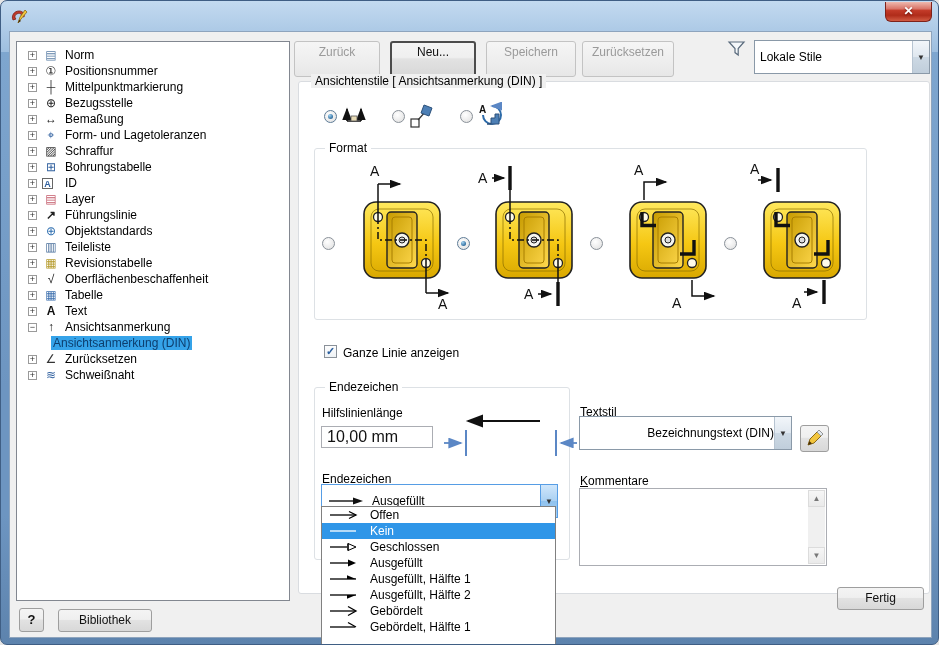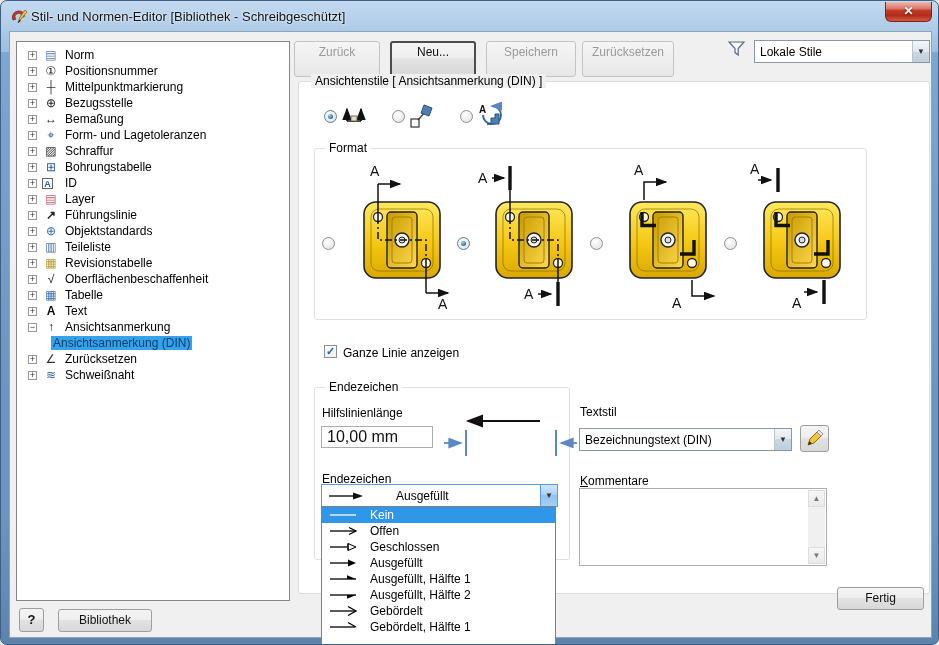--- a/index.html
+++ b/index.html
@@ -30,21 +30,21 @@
   .gbox-label.on-gray { background:#f0f0f0; }
 
   .radio { position:absolute; width:13px; height:13px; border-radius:50%;
     border:1px solid #8a9199; background:radial-gradient(circle at 40% 35%, #fff 0%, #e8e8e8 70%, #cfcfcf 100%); }
   .radio.on { border-color:#5e7c97; }
   .radio.on::after { content:""; position:absolute; left:3px; top:3px; width:5px; height:5px; border-radius:50%;
     background:radial-gradient(circle at 35% 30%, #9fd0f0, #2c6a9b 75%); }
   .checkbox { position:absolute; width:13px; height:13px; border:1px solid #8a9199; background:linear-gradient(180deg,#fdfdfd,#eef2f5);
     font-size:11px; font-weight:bold; color:#2b5f9e; line-height:11px; text-align:center; }
 
-  .combo { position:absolute; height:23px; background:#fff; border:1px solid #8a99a8; display:flex; align-items:center;gap:24px; }
+  .combo { position:absolute; height:34px; background:#fff; border:1px solid #8a99a8; display:flex; align-items:center; }
   .combo .cval { flex:1; padding-left:5px; white-space:nowrap; overflow:hidden; }
   .combo .cbtn { width:17px; height:100%; border-left:1px solid #b7c4d1;
     background:linear-gradient(180deg,#f2f6fa,#dfe7ef 50%,#cdd9e4 50%,#c0cedb); font-size:8px; color:#333;
     display:flex; align-items:center; justify-content:center; }
   .combo.open { border-color:#569de5; }
   .combo.open .cbtn { background:linear-gradient(180deg,#cfe6fb,#a9d0f2 50%,#8fc2ee 50%,#a6d0f4); border-left-color:#569de5; }
 
   .field { position:absolute; height:22px; background:#fff; border:1px solid #abadb3; padding:2px 5px; font-size:16px;
     font-family:"Liberation Sans",sans-serif; color:#111; }
 
@@ -113,21 +113,20 @@
 </svg>
 
 <div id="win">
 
   <div class="titlebar">
     <svg class="app-icon" viewBox="0 0 18 18">
       <path d="M3,13 C1,9 4,4 9,4 C13,4 15,7 14,10 L11,9 C12,7 10,6 8,6.5 C5,7.2 4,10 6,12 Z" fill="#c0392b" stroke="#7c1f14" stroke-width="0.8"></path>
       <polygon points="8,16 10,10 15,3 17,5 11,12" fill="#f2c53d" stroke="#8a6a1a" stroke-width="0.8"></polygon>
       <polygon points="8,16 9.2,12.6 11,14" fill="#4a3008"></polygon>
     </svg>
-    <span class="title-text">Stil- und Normen-Editor [Bibliothek - Schreibgeschützt]</span>
     <div class="close-btn">✕</div>
   </div>
 
   <div class="client">
 
     <div class="tree" style="left:6px; top:9px;">
       <div class="trow">
           <span class="texp">+</span>
           <span class="tico i-norm">▤</span>
           <span class="tlab">Norm</span>
@@ -368,21 +367,21 @@
     <div class="combo open" style="left:311px; top:452px; width:237px;">
       <svg width="40" height="12" viewBox="0 0 40 12" style="margin-left:5px;">
         <line x1="2" y1="6" x2="27" y2="6" stroke="#111" stroke-width="1.4"></line>
         <polygon points="26,2.5 36,6 26,9.5" fill="#111"></polygon>
       </svg>
       <span class="cval">Ausgefüllt</span>
       <span class="cbtn">▼</span>
     </div>
 
     <span class="abs" style="left:570px; top:373px;">Textstil</span>
-    <div class="combo" style="left:569px; top:396px; width:213px;">
+    <div class="combo" style="left:569px; top:384px; width:213px;text-align:right;">
       <span class="cval">Bezeichnungstext (DIN)</span>
       <span class="cbtn">▼</span>
     </div>
     <div class="btn" style="left:790px; top:393px; width:29px; height:27px;">
       <svg width="18" height="18" viewBox="0 0 18 18" style="margin-top:3px;">
         <polygon points="2,16 4,10 13,1 17,5 8,14" fill="#f2c53d" stroke="#8a6a1a" stroke-width="1"></polygon>
         <polygon points="2,16 3.4,12 6,14.6" fill="#4a3008"></polygon>
         <polygon points="13,1 17,5 15,7 11,3" fill="#e2e8ee" stroke="#8a909a" stroke-width="0.8"></polygon>
       </svg>
     </div>
@@ -394,32 +393,32 @@
         <div class="sbtn">▼</div>
       </div>
     </div>
 
     <div class="btn" style="left:9px; top:576px; width:25px; height:24px; font-weight:bold; font-size:13px; line-height:22px;">?</div>
     <div class="btn" style="left:48px; top:577px; width:94px; height:23px; line-height:21px;">Bibliothek</div>
     <div class="btn" style="left:827px; top:555px; width:87px; height:23px; line-height:21px;">Fertig</div>
   </div>
 
   <div class="ddlist">
-    <div class="ddrow sel">
-      <svg class="ddg" width="34" height="12" viewBox="0 0 34 12">
-          <line x1="2" y1="6" x2="28" y2="6"></line>
-        </svg>
-      <span>Kein</span>
-    </div>
     <div class="ddrow">
       <svg class="ddg" width="34" height="12" viewBox="0 0 34 12">
           <line x1="2" y1="6" x2="28" y2="6"></line>
           <path d="M21,2.5 L28,6 L21,9.5"></path>
         </svg>
       <span>Offen</span>
+    </div>
+    <div class="ddrow sel">
+      <svg class="ddg" width="34" height="12" viewBox="0 0 34 12">
+          <line x1="2" y1="6" x2="28" y2="6"></line>
+        </svg>
+      <span>Kein</span>
     </div>
     <div class="ddrow">
       <svg class="ddg" width="34" height="12" viewBox="0 0 34 12">
           <line x1="2" y1="6" x2="19" y2="6"></line>
           <polygon class="o" points="20,2.5 28,6 20,9.5"></polygon>
           <line x1="20" y1="2.5" x2="20" y2="9.5"></line>
         </svg>
       <span>Geschlossen</span>
     </div>
     <div class="ddrow">

